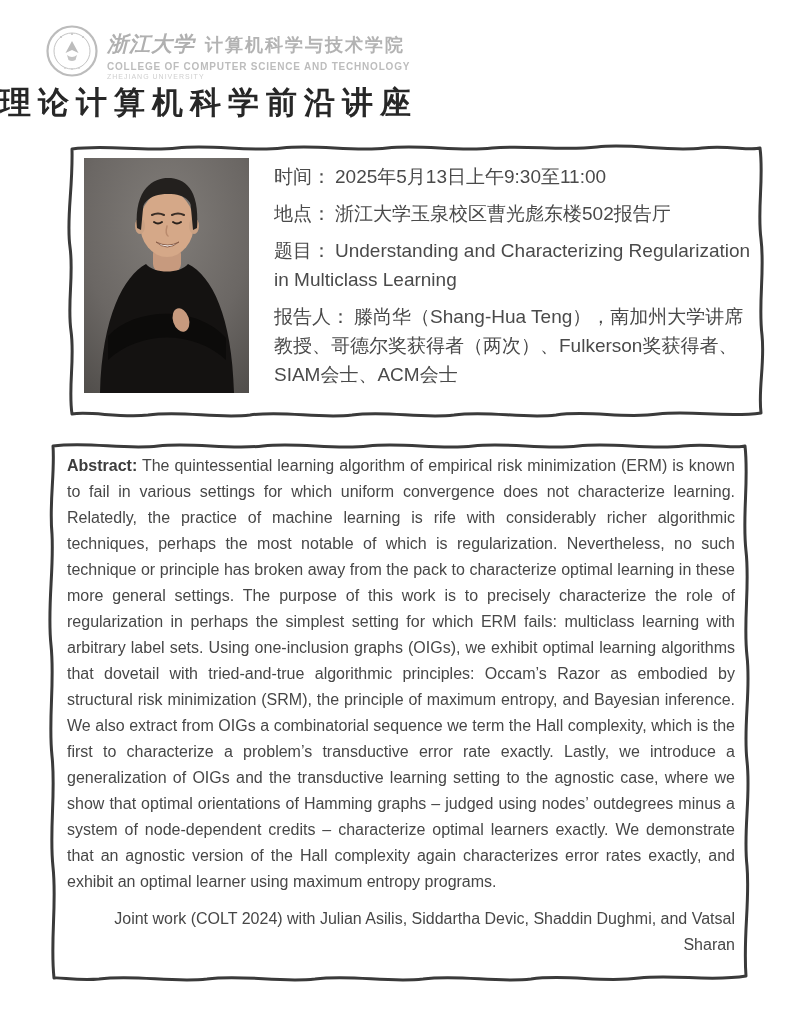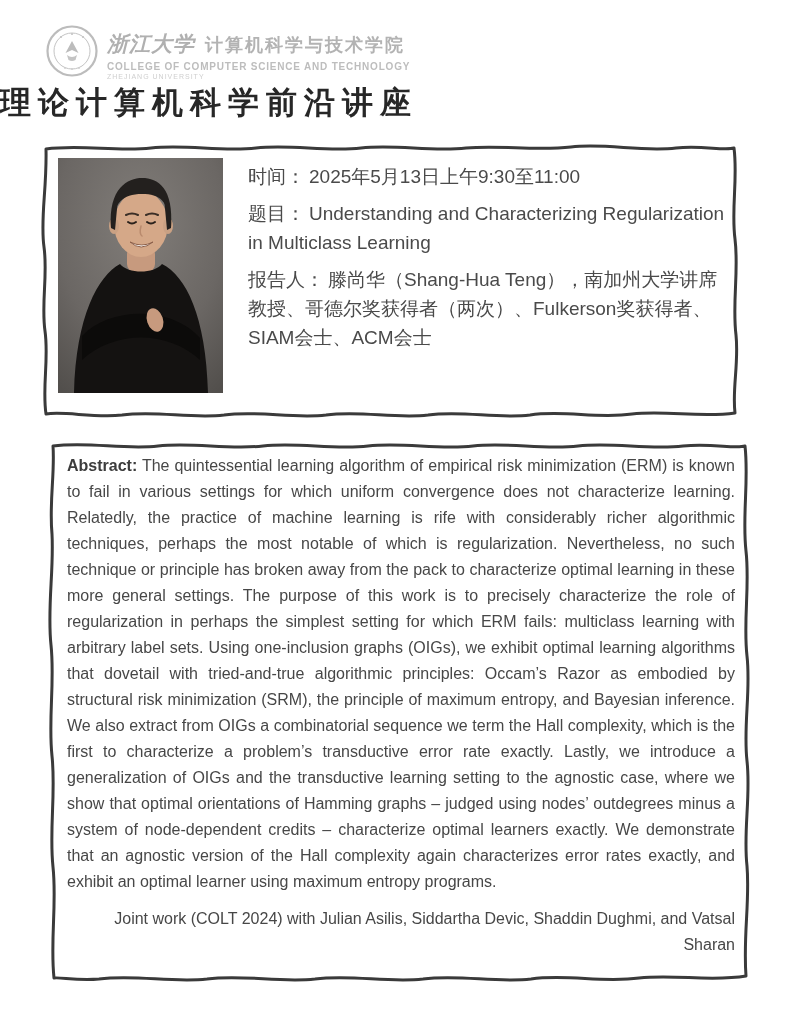--- a/index.html
+++ b/index.html
@@ -71,21 +71,21 @@
   }
 
   
   .sketch-box { position: absolute; }
   .sketch-border {
     position: absolute;
     left: 0; top: 0;
     width: 100%; height: 100%;
     pointer-events: none;
   }
-  .info-box { left: 36px; top: 139px; width: 707px; height: 284px; }
+  .info-box { left: 62px; top: 139px; width: 707px; height: 284px; }
   .abstract-box { left: 43px; top: 436px; width: 714px; height: 552px; }
 
   
   .photo-frame {
     position: absolute;
     left: 22px;
     top: 19px;
     width: 165px;
     height: 235px;
     overflow: hidden;
@@ -193,20 +193,23 @@
 
         <ellipse cx="97" cy="162" rx="8" ry="12" fill="#c79a7e" transform="rotate(-18 97 162)"></ellipse>
       </svg>
     </div>
 
     <div class="info-col">
       <p>
         <span class="lbl">时间：</span><span>2025年5月13日上午9:30至11:00</span>
       </p>
       <p>
+        <span class="lbl">地点：</span><span>浙江大学玉泉校区曹光彪东楼502报告厅</span>
+      </p>
+      <p>
         <span class="lbl">题目：</span><span>Understanding and Characterizing Regularization in Multiclass Learning</span>
       </p>
       <p>
         <span class="lbl">报告人：</span><span>滕尚华（Shang-Hua Teng），南加州大学讲席教授、哥德尔奖获得者（两次）、Fulkerson奖获得者、SIAM会士、ACM会士</span>
       </p>
     </div>
   </section>
 
   <section class="sketch-box abstract-box">
     <svg class="sketch-border" viewBox="0 0 714 552" preserveAspectRatio="none" aria-hidden="true">

